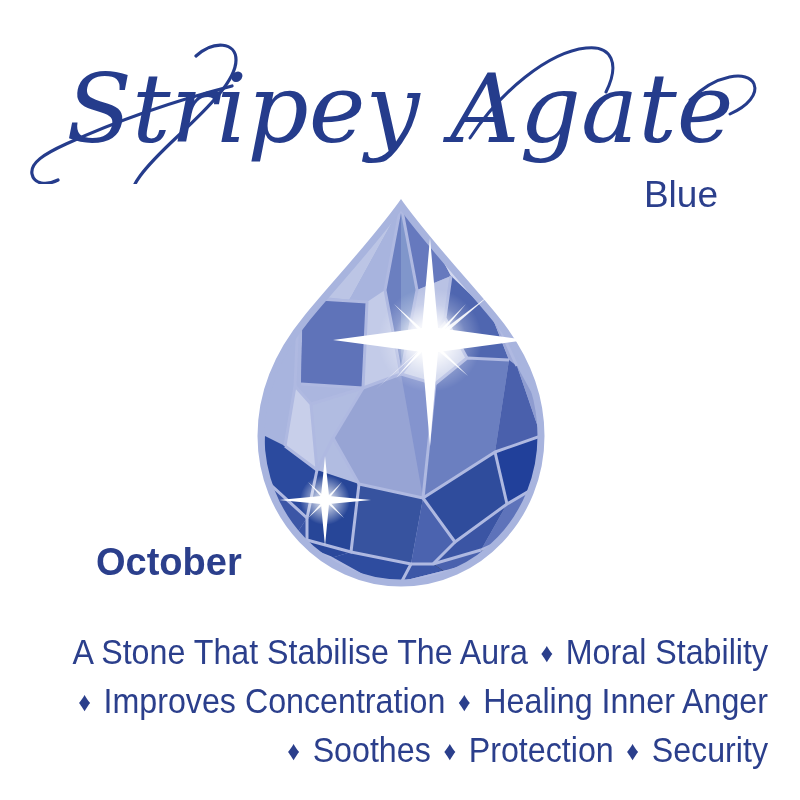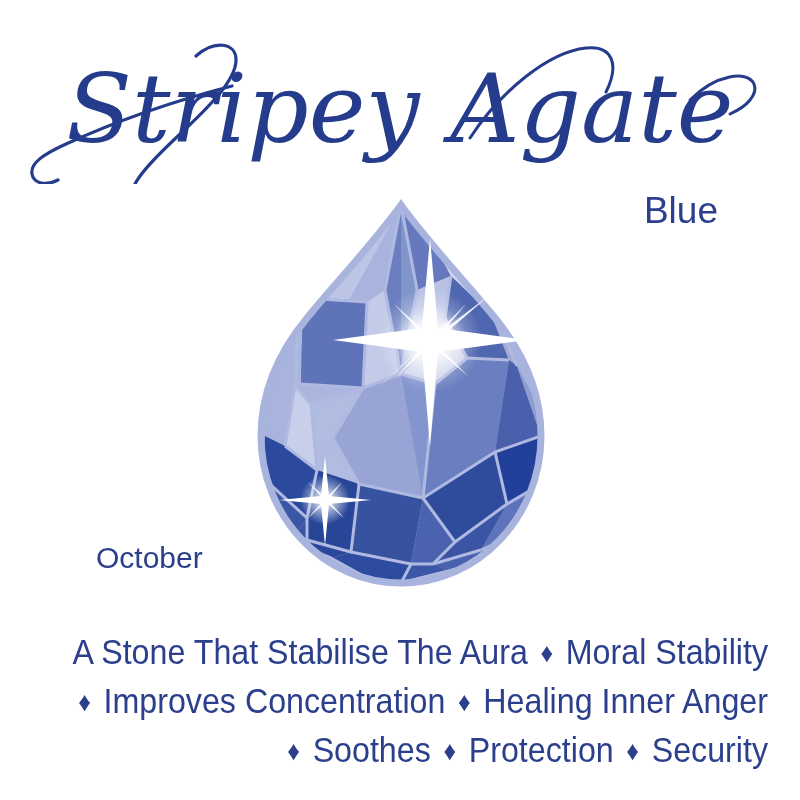--- a/index.html
+++ b/index.html
@@ -36,37 +36,37 @@
     font-family: "DejaVu Serif", serif;
     font-style: italic;
     font-size: 96px;
     fill: #253C8C;
   }
 
   
   #blue-label {
     position: absolute;
     right: 82px;
-    top: 192px;
+    top: 176px;
     font-family: "Liberation Sans", sans-serif;
     font-size: 37px;
     font-weight: 400;
     color: #2B3F8C;
     letter-spacing: 0px;
     line-height: 1;
   }
 
   
   #october-label {
     position: absolute;
     left: 96px;
     top: 543px;
     font-family: "Liberation Sans", sans-serif;
-    font-size: 30px;
-    font-weight: 400;
+    font-size: 38px;
+    font-weight: 700;
     color: #2B3F8C;
     line-height: 1;
   }
 
   
   #gemstone {
     position: absolute;
     left: 255px;
     top: 198px;
     width: 292px;

